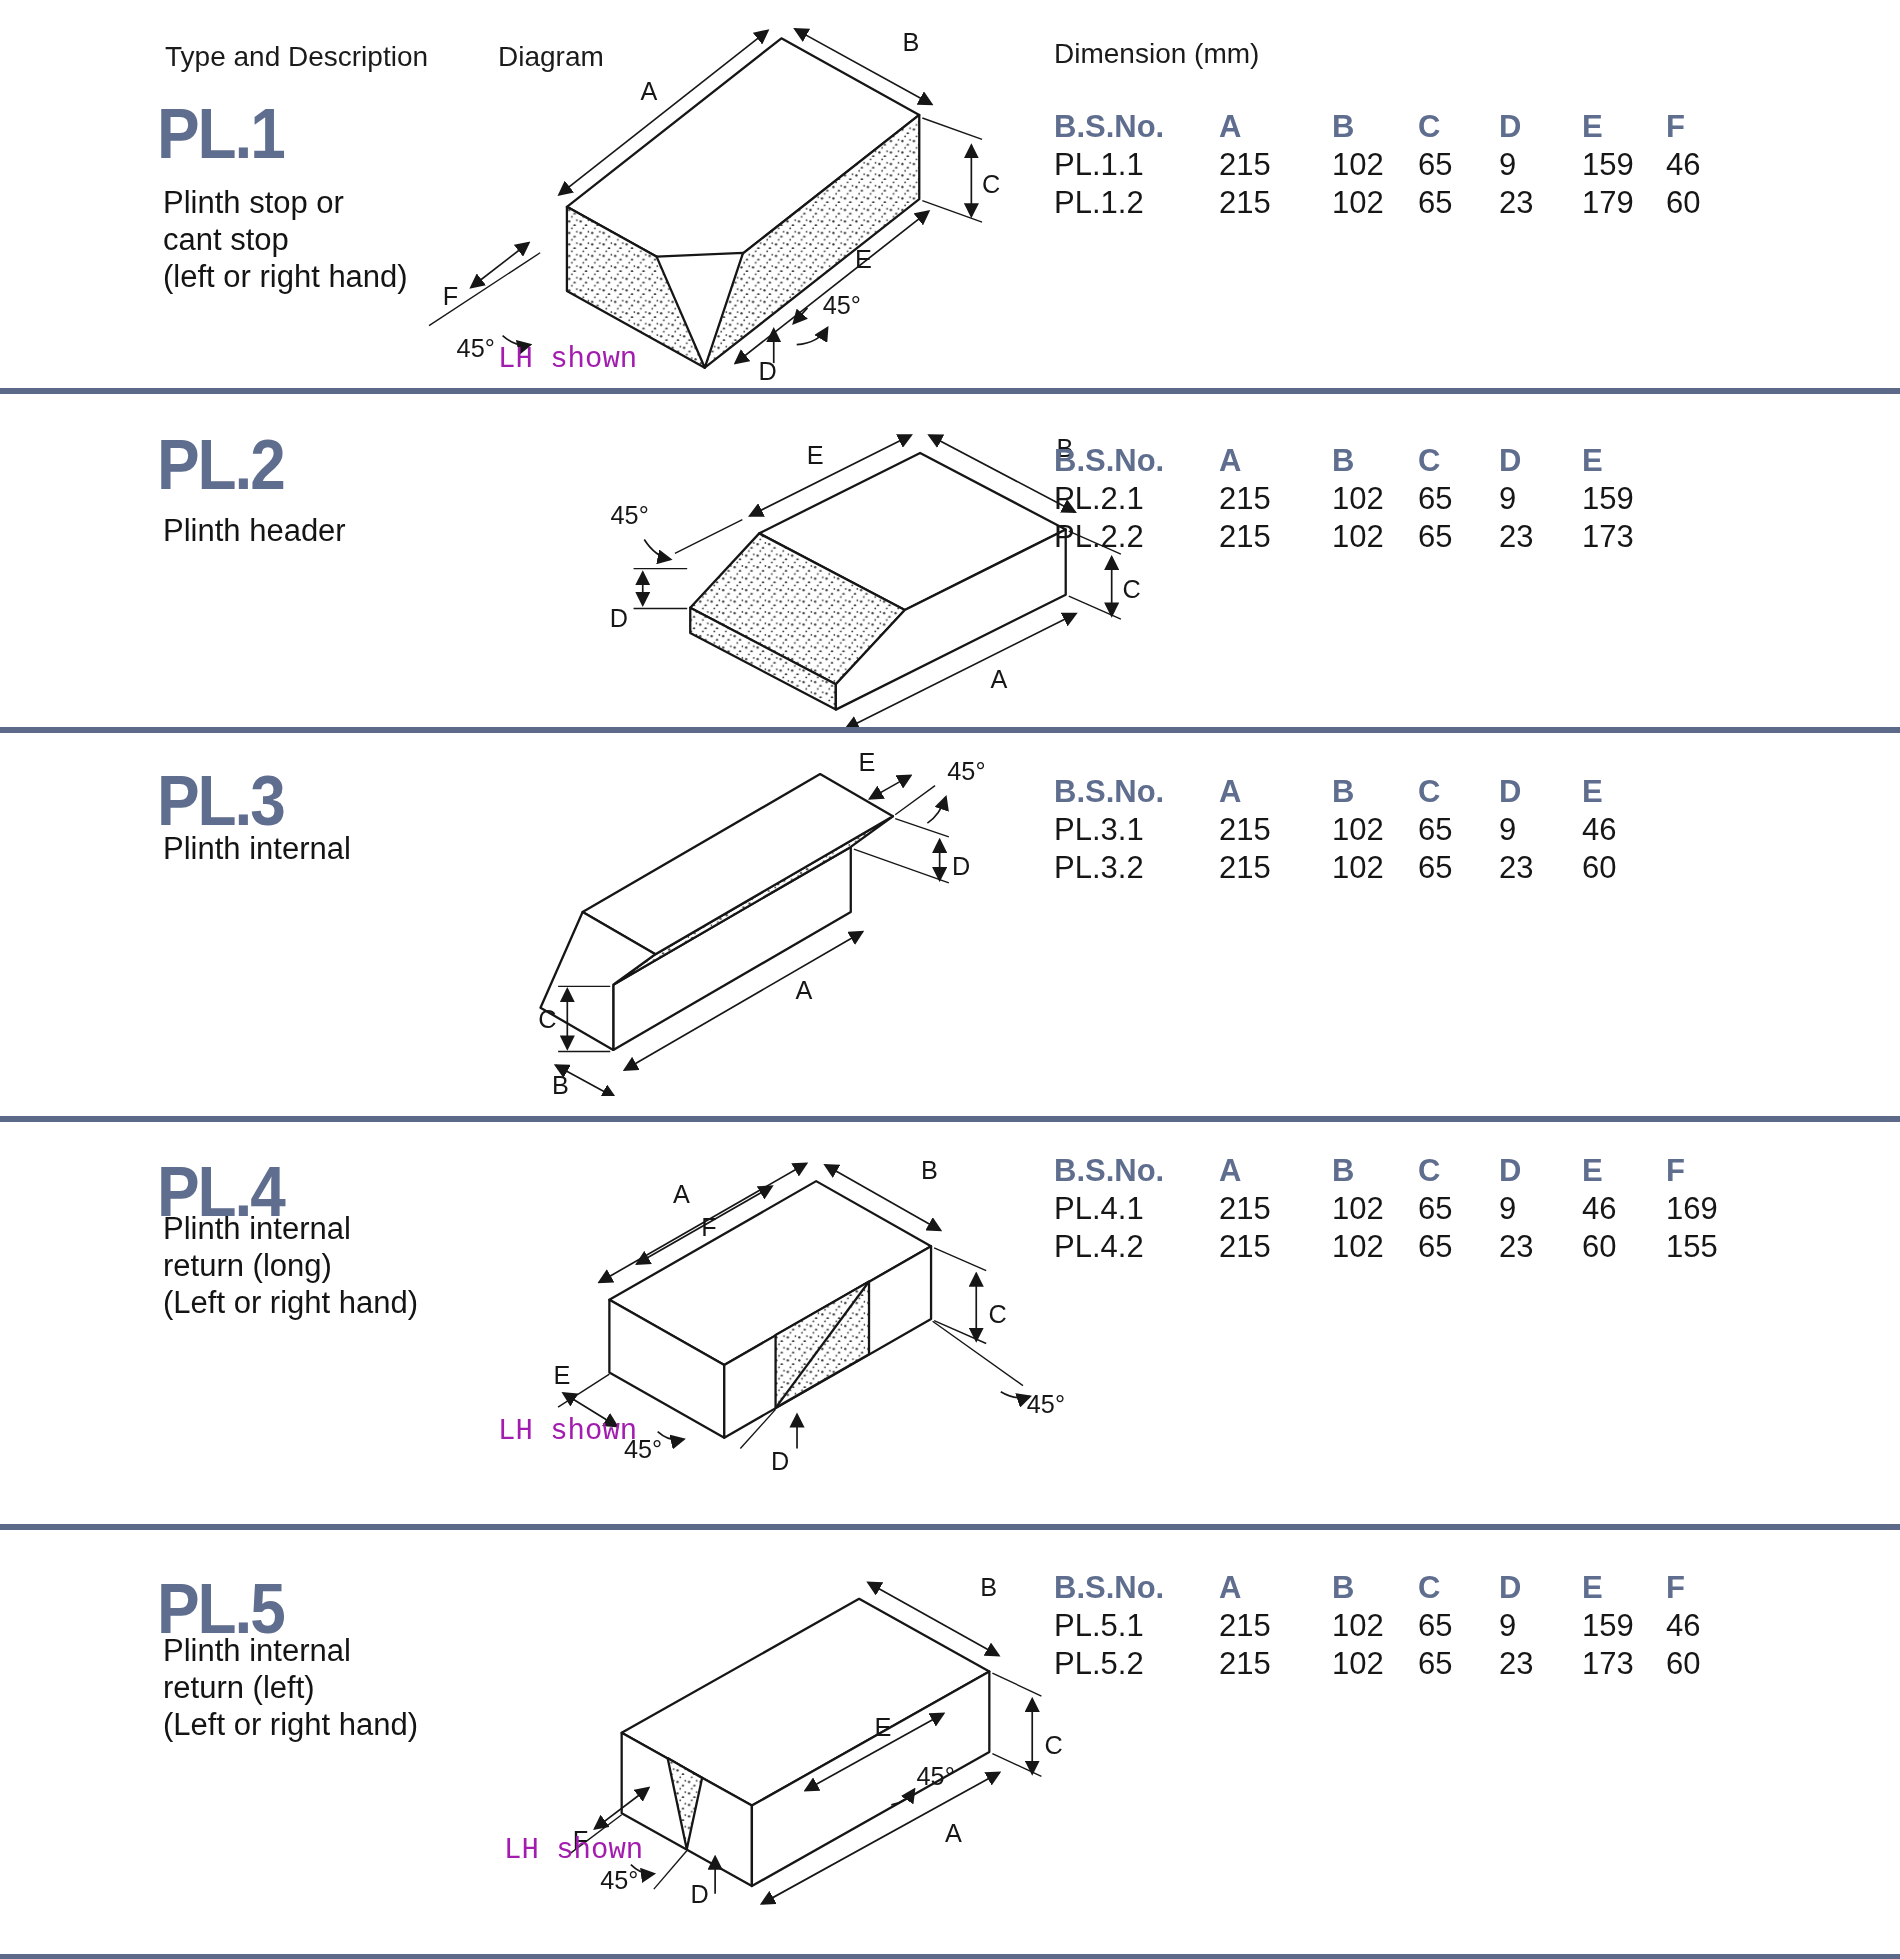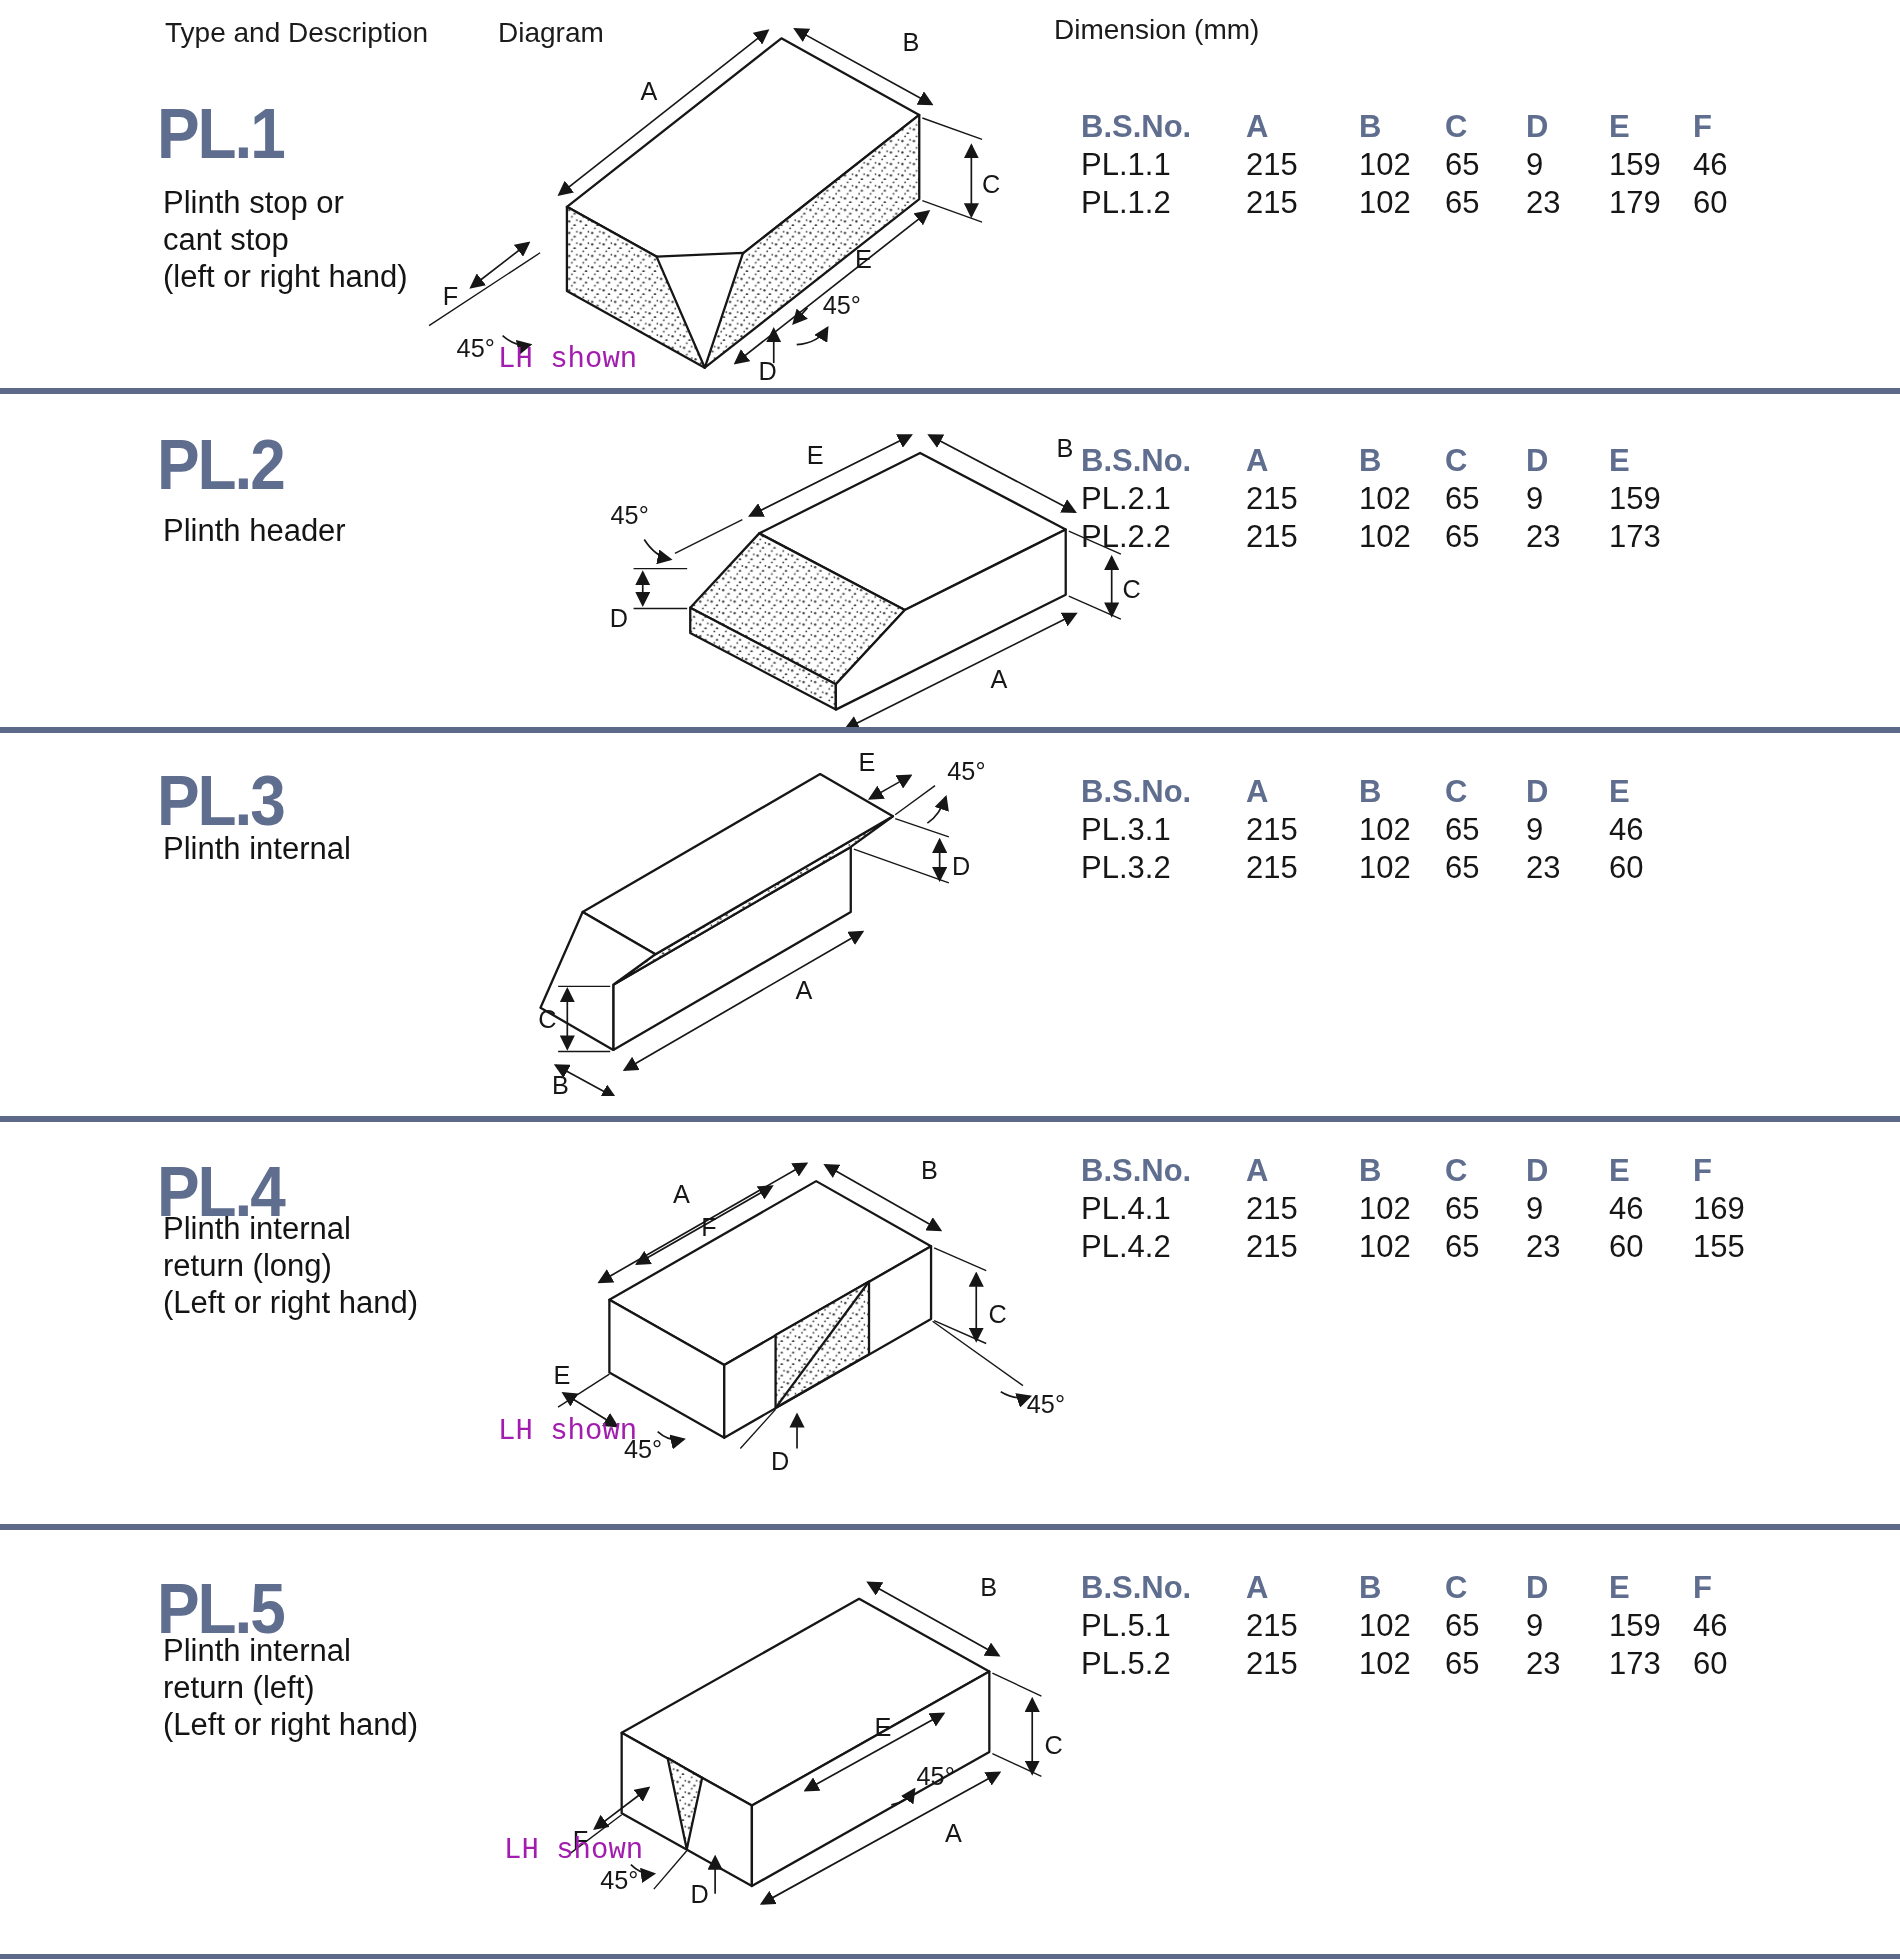--- a/index.html
+++ b/index.html
@@ -10,20 +10,21 @@
     background:#ffffff;
     font-family:"Liberation Sans",sans-serif;
     color:#161616;
     overflow:hidden;
   }
   .col-head{
     position:absolute;
     font-size:28px;
     color:#1b1b1b;
     white-space:nowrap;
+    margin-top:24px;
   }
   .divider{
     position:absolute;
     left:0;
     width:1901px;
     height:6.1px;
     background:#5c6988;
   }
   .code{
     position:absolute;
@@ -52,21 +53,21 @@
     white-space:nowrap;
     font-family:Liberation Mono, monospace;
   }
   .dims{
     position:absolute;
     left:1054px;
     font-size:31px;
   }
   .dims .tr{display:flex;height:38px;align-items:flex-start;}
   .dims .cell{flex:0 0 auto;white-space:nowrap;}
-  .dims .c0{width:165px;margin-left:27px;}
+  .dims .c0{width:165px;}
   .dims .c1{width:113px;}
   .dims .c2{width:86px;}
   .dims .c3{width:81px;}
   .dims .c4{width:83px;}
   .dims .c5{width:84px;}
   .dims .c6{width:84px;}
   .dims .th{font-weight:bold;color:#5f6d8e;}
   .diag{position:absolute;}
   .diag .face{stroke:#161616;stroke-width:3;stroke-linejoin:round;}
   .diag .edge{fill:none;stroke:#161616;stroke-width:3;stroke-linejoin:round;}

